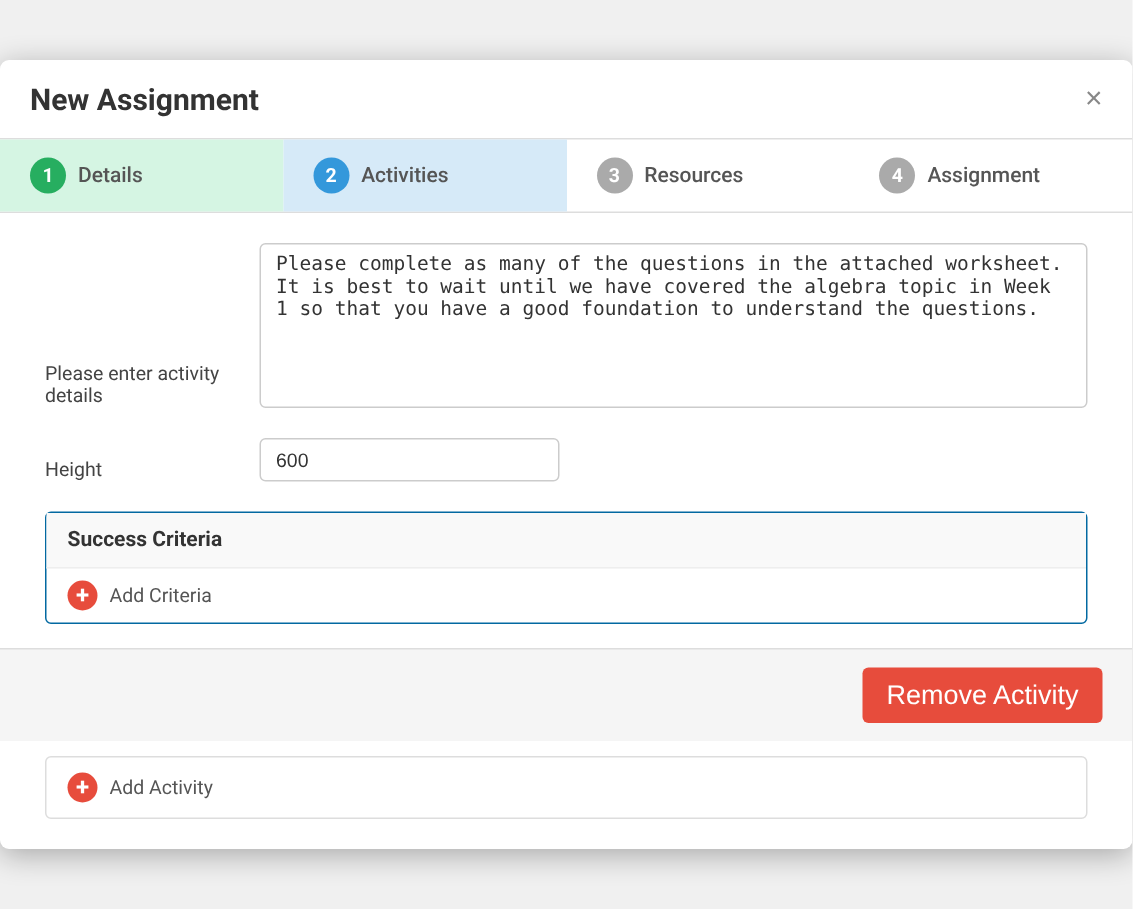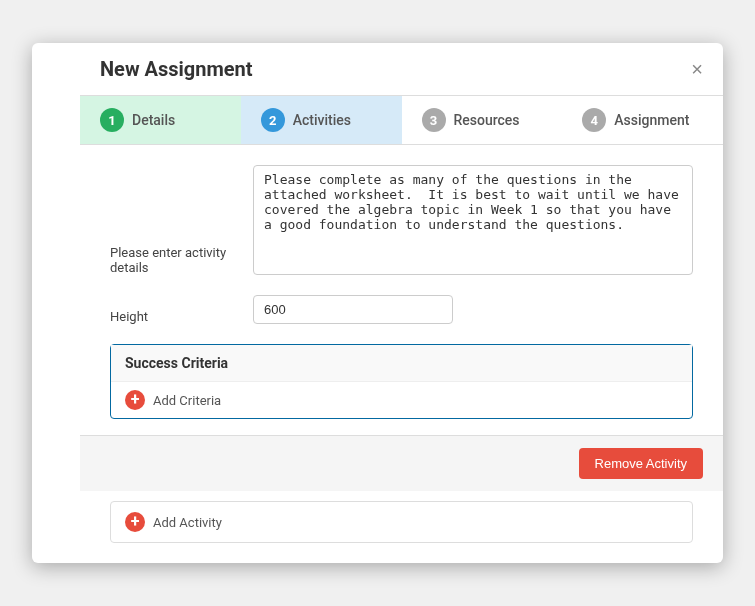--- a/index.html
+++ b/index.html
@@ -5,26 +5,25 @@
     * { box-sizing: border-box; margin: 0; padding: 0; }
     body {
       font-family: -apple-system, BlinkMacSystemFont, "Segoe UI", Roboto, sans-serif;
       background: #f0f0f0;
       display: flex;
       align-items: center;
       justify-content: center;
       min-height: 100vh;
     }
     .modal {
-      width: 691px;
+      width: 755px;
       background: #fff;
       border-radius: 6px;
       box-shadow: 0 4px 20px rgba(0,0,0,0.3);
       overflow: hidden;
-      padding-left: 48px;
     }
     .modal-header {
       display: flex;
       align-items: center;
       justify-content: space-between;
       padding: 14px 20px;
       border-bottom: 1px solid #ddd;
     }
     .modal-title {
       font-size: 20px;
@@ -152,21 +151,21 @@
       justify-content: flex-end;
       margin: 0 -30px;
       margin-top: 10px;
     }
     .remove-activity-btn {
       background: #e74c3c;
       color: white;
       border: none;
       border-radius: 4px;
       padding: 8px 16px;
-      font-size: 13px;
+      font-size: 18px;
       cursor: pointer;
       font-weight: 500;
     }
     .add-activity-bar {
       display: flex;
       align-items: center;
       border: 1px solid #ddd;
       border-radius: 4px;
       padding: 10px 14px;
       gap: 8px;

